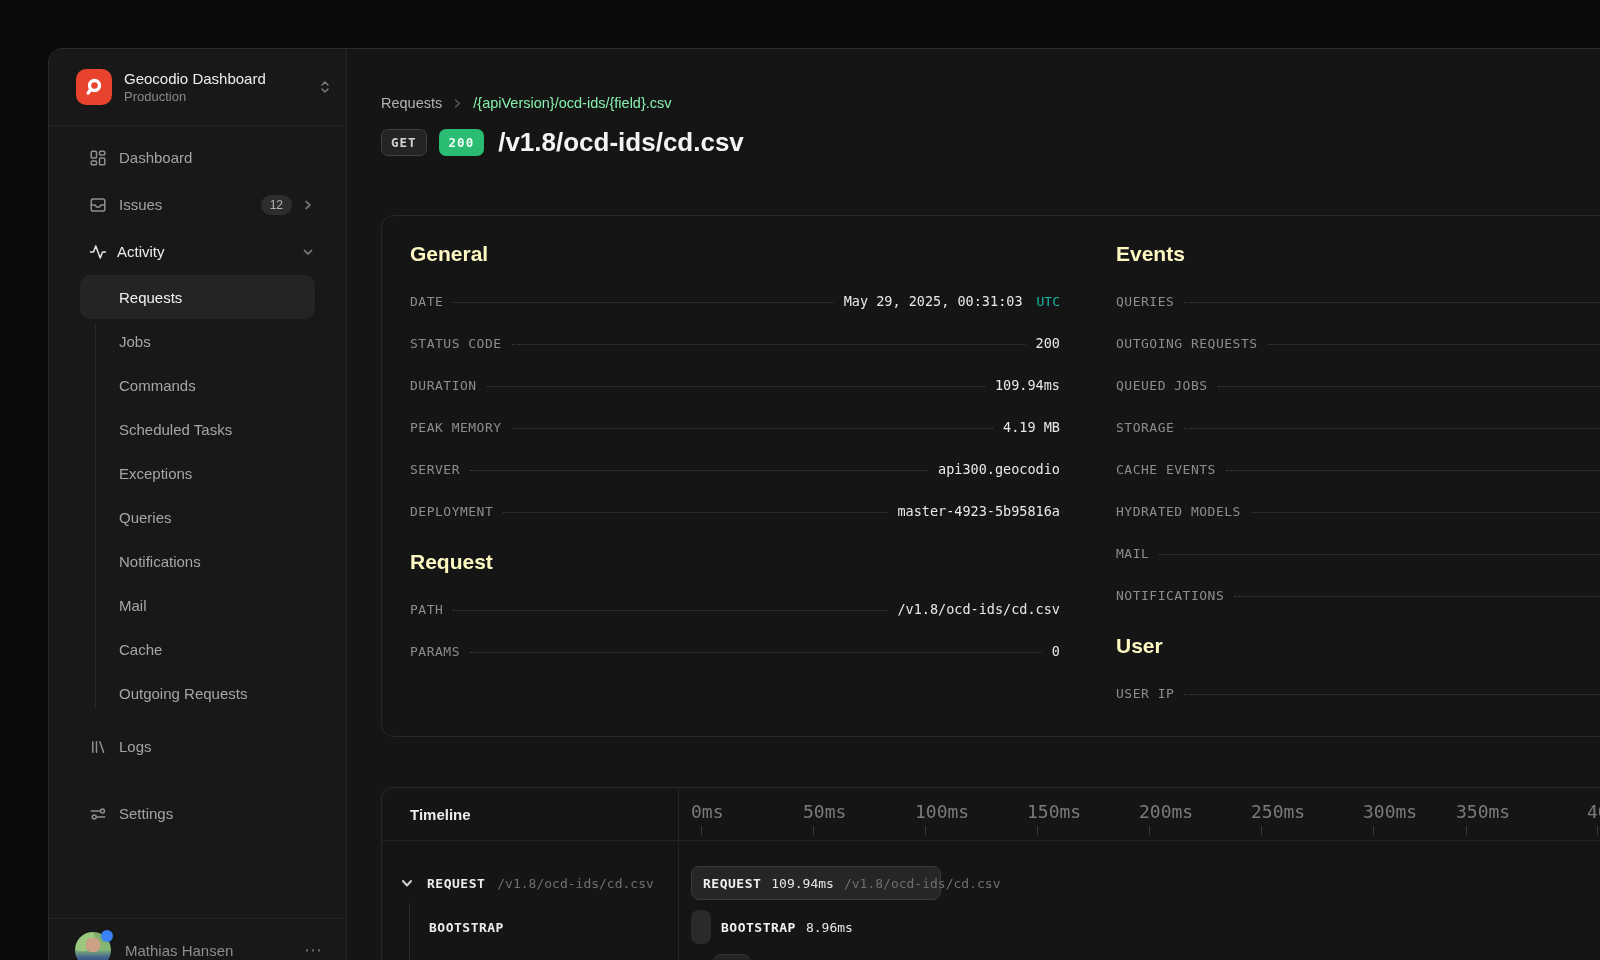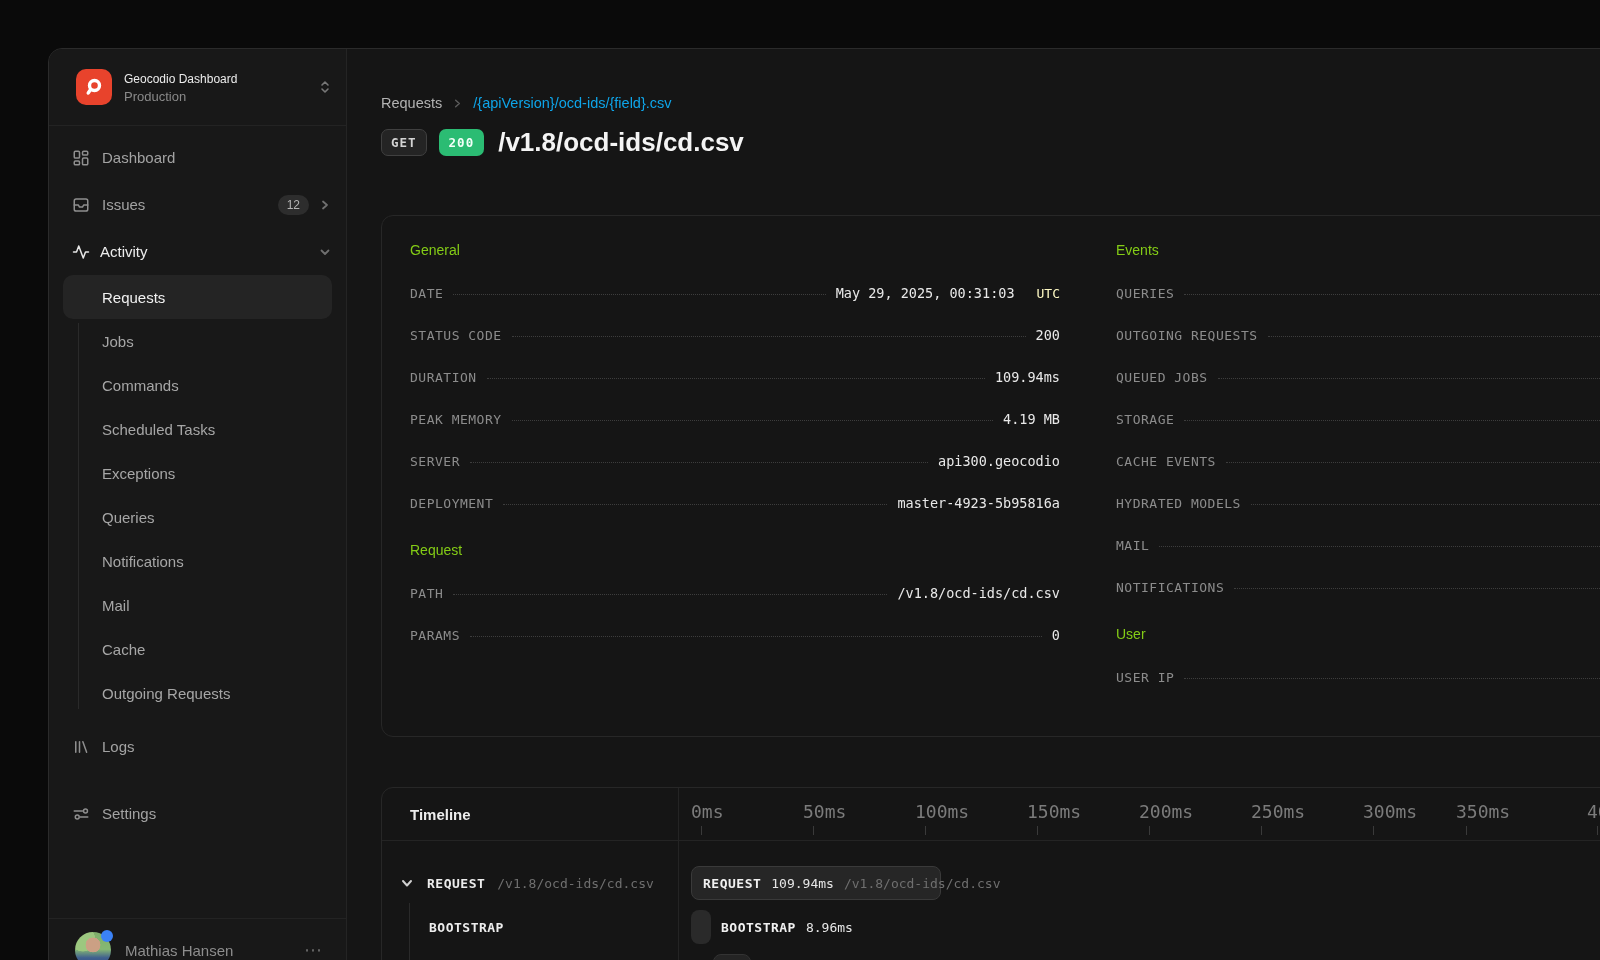--- a/index.html
+++ b/index.html
@@ -8,24 +8,24 @@
   .window{position:absolute;left:48px;top:48px;width:1572px;height:932px;background:#171717;
           border:1px solid #2b2b2b;border-radius:14px;overflow:hidden;display:flex;}
 
   
   .sidebar{width:297px;flex:none;background:#181818;border-right:1px solid #242424;
            display:flex;flex-direction:column;}
   .ws-header{height:76px;flex:none;border-bottom:1px solid #232323;display:flex;align-items:center;
              padding:0 14px 0 27px;gap:12px;}
   .logo{width:36px;height:36px;flex:none;border-radius:10px;background:#e8432c;display:flex;
         align-items:center;justify-content:center;}
-  .ws-name{font-size:12px;color:#ececec;line-height:18px;}
+  .ws-name{font-size:15px;color:#ececec;line-height:18px;}
   .ws-env{font-size:13px;color:#8a8a8a;line-height:16px;margin-top:1px;}
   .ws-selector{margin-left:auto;color:#777;display:flex;align-items:center;cursor:pointer;}
-  .nav{flex:1;padding:8px 3px 0;position:relative;overflow:hidden;}
+  .nav{flex:1;padding:8px 20px 0;position:relative;overflow:hidden;}
   .nav-item{height:47px;display:flex;align-items:center;gap:12px;padding:0 12px 0 20px;
             color:#a3a3a3;font-size:15px;border-radius:10px;cursor:pointer;}
   .nav-item .ni-icon{width:18px;height:18px;flex:none;color:#8f8f8f;display:flex;align-items:center;}
   .nav-item.active{color:#ededed;gap:10px;}
   .nav-item.active .ni-icon{color:#e6e6e6;}
   .count-badge{margin-left:auto;background:#2d2d2d;color:#b5b5b5;font-size:12px;
                padding:3px 9px;border-radius:999px;line-height:14px;}
   .row-chev{color:#6f6f6f;display:flex;}
   .nav-item .trail{margin-left:auto;display:flex;align-items:center;gap:10px;}
   .subnav{position:relative;margin-bottom:2px;}
@@ -45,43 +45,43 @@
               background:#3b82f6;}
   .user-name{font-size:15px;color:#8d8d8d;}
   .more-dots{margin-left:auto;color:#686868;font-size:18px;letter-spacing:2px;cursor:pointer;}
 
   
   .main{flex:1;min-width:0;background:#151515;padding:46px 0 0 34px;display:flex;
         flex-direction:column;overflow:hidden;}
   .breadcrumb{display:flex;align-items:center;gap:10px;font-size:14.5px;}
   .crumb-root{color:#b3b3b3;cursor:pointer;}
   .crumb-sep{color:#5c5c5c;display:flex;}
-  .crumb-current{color:#0ea5e9;}
+  .crumb-current{color:#86efac;}
   .title-row{margin-top:16px;display:flex;align-items:center;gap:12px;}
   .method-badge{font-family:"DejaVu Sans Mono",monospace;font-size:12.5px;font-weight:bold;
                 color:#d4d4d4;background:#242424;border:1px solid #404040;border-radius:7px;
                 padding:5px 9px;letter-spacing:1px;}
   .status-badge{font-family:"DejaVu Sans Mono",monospace;font-size:12.5px;font-weight:bold;
                 color:#f2fff8;background:#2bbc73;border-radius:7px;padding:6px 10px;letter-spacing:1px;}
   .page-title{font-size:26px;font-weight:700;color:#f4f4f4;margin-left:2px;}
 
   
   .details-panel{margin-top:57px;margin-right:-40px;height:522px;flex:none;
                  border:1px solid #272727;border-radius:12px;padding:26px 20px 0 28px;
                  display:flex;gap:56px;overflow:hidden;box-sizing:border-box;}
   .col-left{width:650px;flex:none;}
   .col-right{flex:1;min-width:0;}
-  .section-heading{font-size:14px;font-weight:400;color:#84cc16;margin:0 0 27px;}
+  .section-heading{font-size:21px;font-weight:700;color:#fef9c3;margin:0 0 27px;}
   .section-heading.sub{margin-top:30px;}
   .kv-row{display:flex;align-items:baseline;margin-bottom:25px;
           font-family:"DejaVu Sans Mono","Liberation Mono",monospace;font-size:13px;line-height:17px;}
   .kv-label{color:#8c8c8c;letter-spacing:.5px;white-space:nowrap;text-align:right;}
   .kv-leader{flex:1;border-bottom:1px dotted #3d3d3d;margin:0 10px;transform:translateY(-3px);min-width:20px;}
   .kv-value{color:#e9e9e9;font-size:13.5px;white-space:nowrap;}
-  .kv-suffix{color:#fef9c3;margin-left:22px;}
+  .kv-suffix{color:#14b8a6;margin-left:14px;}
 
   
   .timeline-panel{margin-top:50px;margin-right:-40px;flex:none;height:400px;
                   border:1px solid #272727;border-radius:12px;display:flex;flex-direction:column;
                   overflow:hidden;box-sizing:border-box;}
   .tl-header{height:52px;flex:none;display:flex;border-bottom:1px solid #242424;}
   .tl-header-left{width:297px;flex:none;display:flex;align-items:center;padding-left:28px;
                   border-right:1px solid #242424;font-size:15px;font-weight:700;color:#ededed;box-sizing:border-box;}
   .tl-axis{flex:1;position:relative;overflow:hidden;}
   .tl-tick{position:absolute;top:13px;font-family:"DejaVu Sans Mono",monospace;font-size:18px;color:#7b7b7b;}

